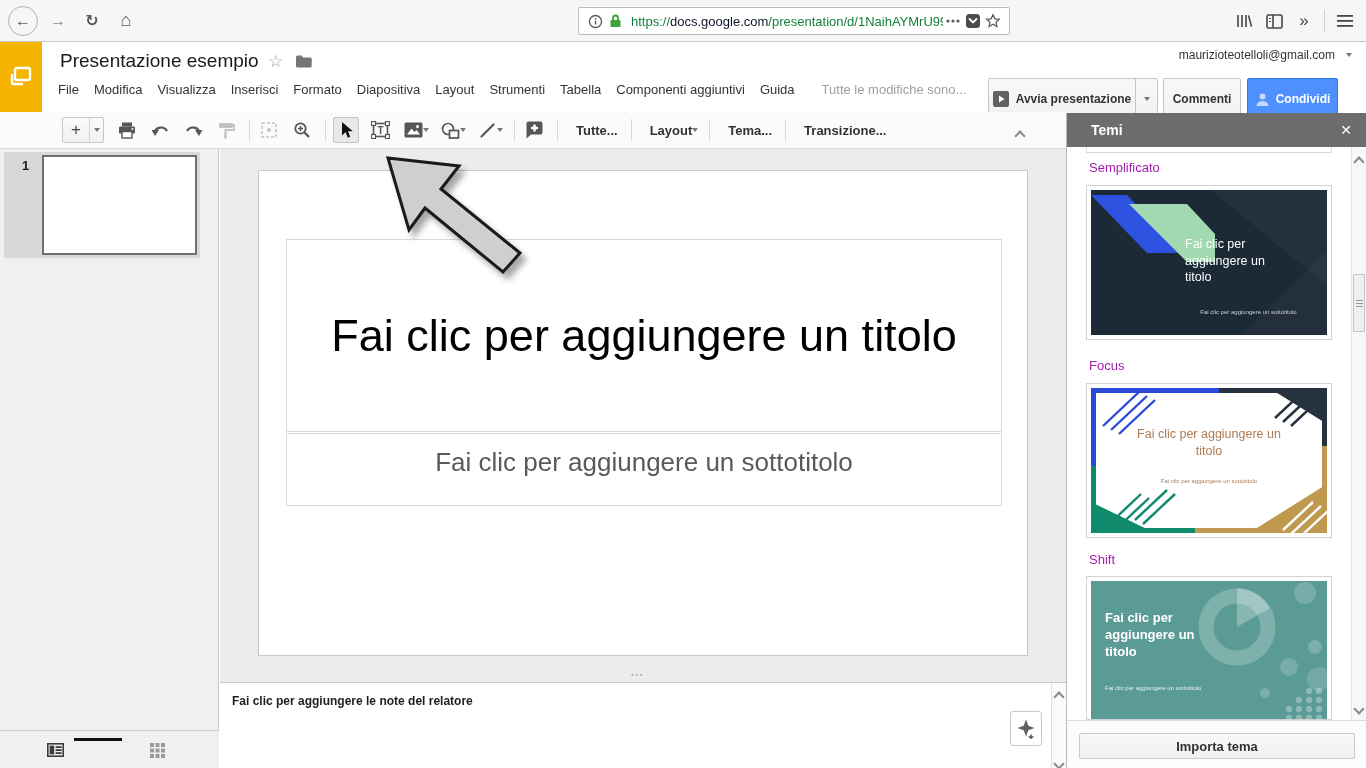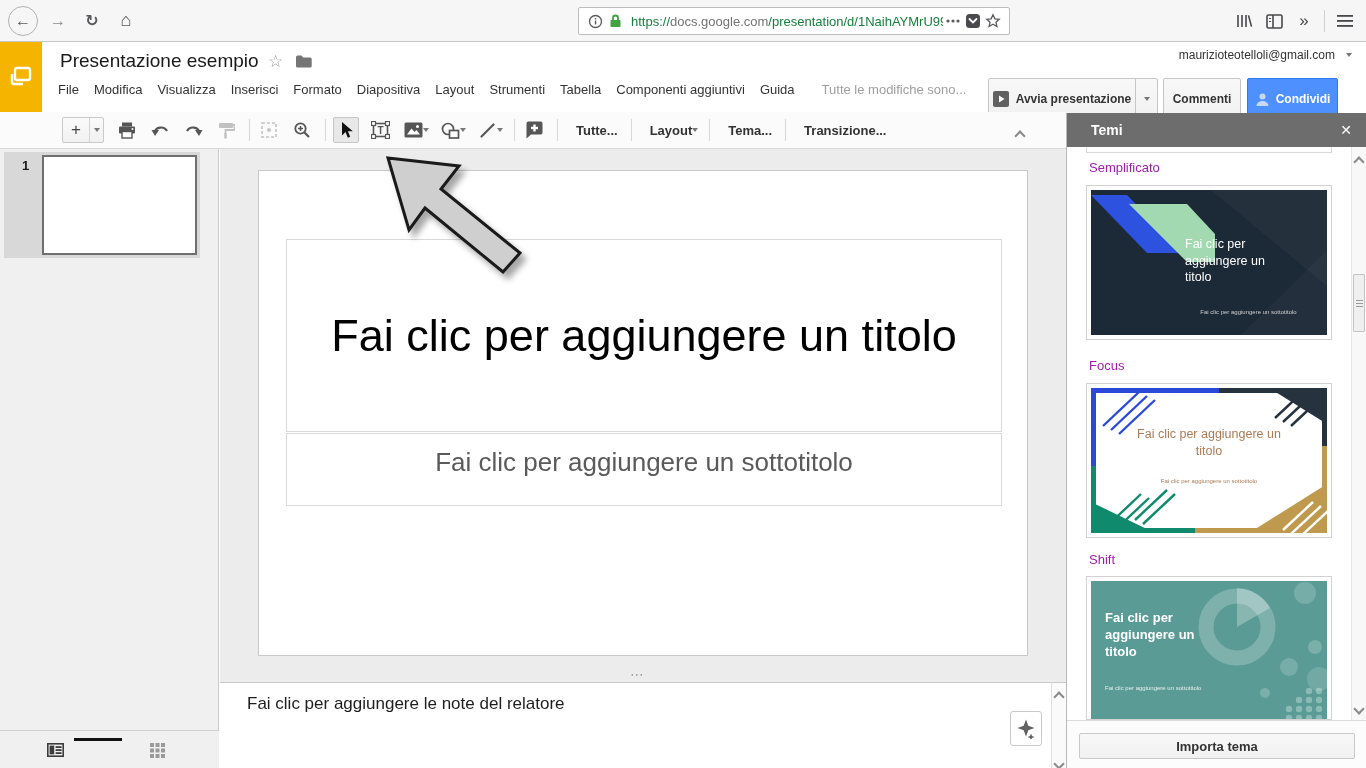--- a/index.html
+++ b/index.html
@@ -10,21 +10,21 @@
   
   #browser-bar { position:absolute; left:0; top:0; width:1366px; height:42px; background:#f6f6f7; border-bottom:1px solid #c6c6c8; display:flex; align-items:center; }
   .nav-btn { display:flex; align-items:center; justify-content:center; color:#58585c; }
   #back-btn { width:30px; height:30px; border:1px solid #b1b1b3; border-radius:50%; margin-left:8px; font-size:16px; }
   #fwd-btn { width:28px; height:28px; margin-left:6px; font-size:16px; color:#8a8a8e; }
   #reload-btn { width:28px; height:28px; margin-left:6px; font-size:16px; font-weight:bold; }
   #home-btn { width:28px; height:28px; margin-left:6px; font-size:18px; }
   #url-field { position:absolute; left:578px; top:7px; width:432px; height:28px; background:#fff; border:1px solid #bcbcbe; border-radius:2px; display:flex; align-items:center; padding:0 6px; }
   #url-text { flex:1; font-size:13px; white-space:nowrap; overflow:hidden; margin-left:6px; }
   #url-text .dim { color:#15803d; }
-  #url-text .dom { color:#737373; }
+  #url-text .dom { color:#0f172a; }
   .field-ico { display:flex; align-items:center; justify-content:center; width:20px; height:20px; }
   #browser-right { position:absolute; right:0; top:0; height:42px; display:flex; align-items:center; }
   .br-ico { width:30px; height:30px; display:flex; align-items:center; justify-content:center; color:#48484c; font-size:17px; }
   .vsep { width:1px; height:22px; background:#d0d0d2; margin:0 5px; }
 
   
   #app-header { position:absolute; left:0; top:42px; width:1366px; height:70px; background:#fff; }
   #slides-logo { position:absolute; left:0; top:0; width:42px; height:70px; background:#f4b400; display:flex; align-items:center; justify-content:center; }
   #doc-title { position:absolute; left:60px; top:8px; font-size:19px; color:#1a1a1a; }
   #title-star { position:absolute; left:268px; top:9px; font-size:17px; color:#9e9e9e; }
@@ -67,21 +67,21 @@
   #canvas { position:absolute; left:220px; top:149px; width:846px; height:619px; background:#ececec; }
   #slide { position:absolute; left:258px; top:170px; width:770px; height:486px; background:#fff; border:1px solid #c8c8c8; }
   #title-box { position:absolute; left:27px; top:68px; width:716px; height:193px; border:1px solid #d9d9d9; display:flex; align-items:center; justify-content:center; }
   #title-text { font-size:45px; color:#000; text-align:center; line-height:1.55; width:680px; }
   #subtitle-box { position:absolute; left:27px; top:262px; width:716px; height:73px; border:1px solid #d9d9d9; }
   #subtitle-text { margin-top:13px; font-size:26px; color:#5a5a5a; text-align:center; }
   #resize-dots { position:absolute; left:630px; top:666px; color:#9e9e9e; font-size:14px; letter-spacing:2px; }
 
   
   #notes { position:absolute; left:220px; top:682px; width:831px; height:86px; background:#fff; border-top:1px solid #c8c8c8; }
-  #notes-text { position:absolute; left:27px; top:11px; font-size:17px; color:#1e1e1e; }
+  #notes-text { position:absolute; left:12px; top:11px; font-size:12px; color:#1e1e1e;font-weight:bold; }
   #explore-btn { position:absolute; left:790px; top:28px; width:32px; height:35px; background:#fff; border:1px solid #c9c9c9; border-radius:3px; display:flex; align-items:center; justify-content:center; }
   #notes-scroll { position:absolute; left:1051px; top:682px; width:15px; height:86px; background:#fafafa; border-top:1px solid #c8c8c8; border-left:1px solid #e0e0e0; }
   .sb-arrow { position:absolute; left:3px; }
 
   
   #themes-panel { position:absolute; left:1066px; top:113px; width:300px; height:655px; background:#fff; border-left:1px solid #b9b9b9; }
   #themes-header { position:absolute; left:0; top:0; width:100%; height:34px; background:#6d6d6d; display:flex; align-items:center; }
   #themes-title { color:#fff; font-size:14px; font-weight:bold; margin-left:24px; }
   #themes-close { margin-left:auto; margin-right:14px; color:#fff; font-size:14px; font-weight:bold; }
   #themes-body { position:absolute; left:0; top:34px; width:285px; height:573px; background:#fff; overflow:hidden; }

